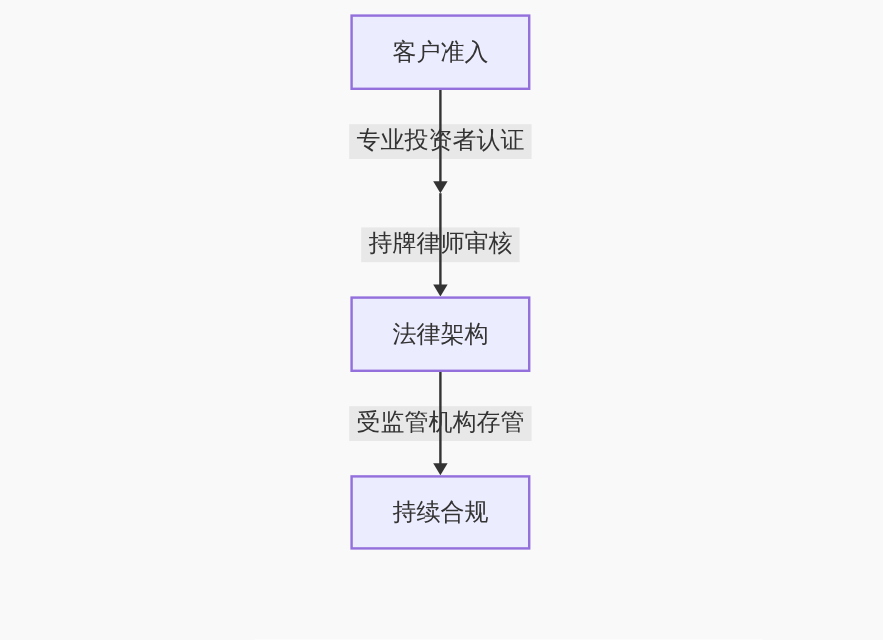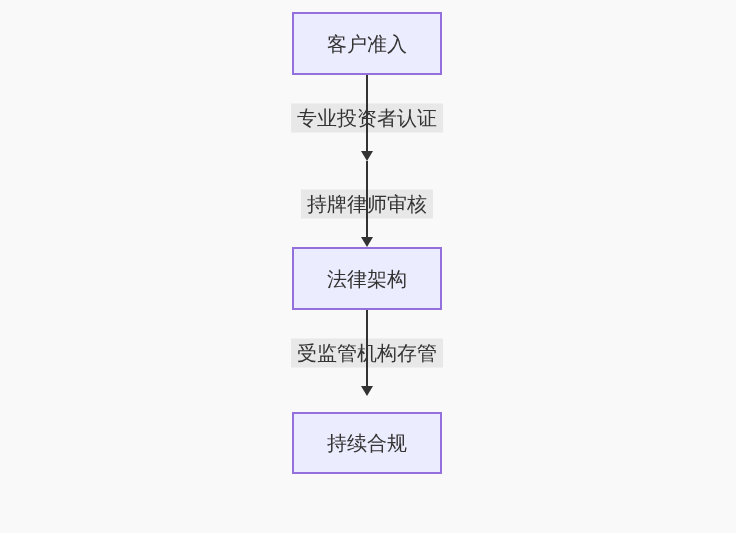--- a/index.html
+++ b/index.html
@@ -29,21 +29,21 @@
     width: 150px;
     height: 63px;
     box-sizing: border-box;
     background: var(--node-fill, #ECECFF);
     border: 2px solid var(--node-border, #9370DB);
     display: flex;
     align-items: center;
     justify-content: center;
     z-index: 3;
   }
-  .node:last-child { height: 62px; margin-top: 16px; }
+  .node:last-child { height: 62px; }
   .node-label {
     font-size: 20px;
     line-height: 1;
     color: var(--text-color, #333333);
     white-space: nowrap;
   }
   .connector {
     position: relative;
     width: 150px;
     height: 86px;

